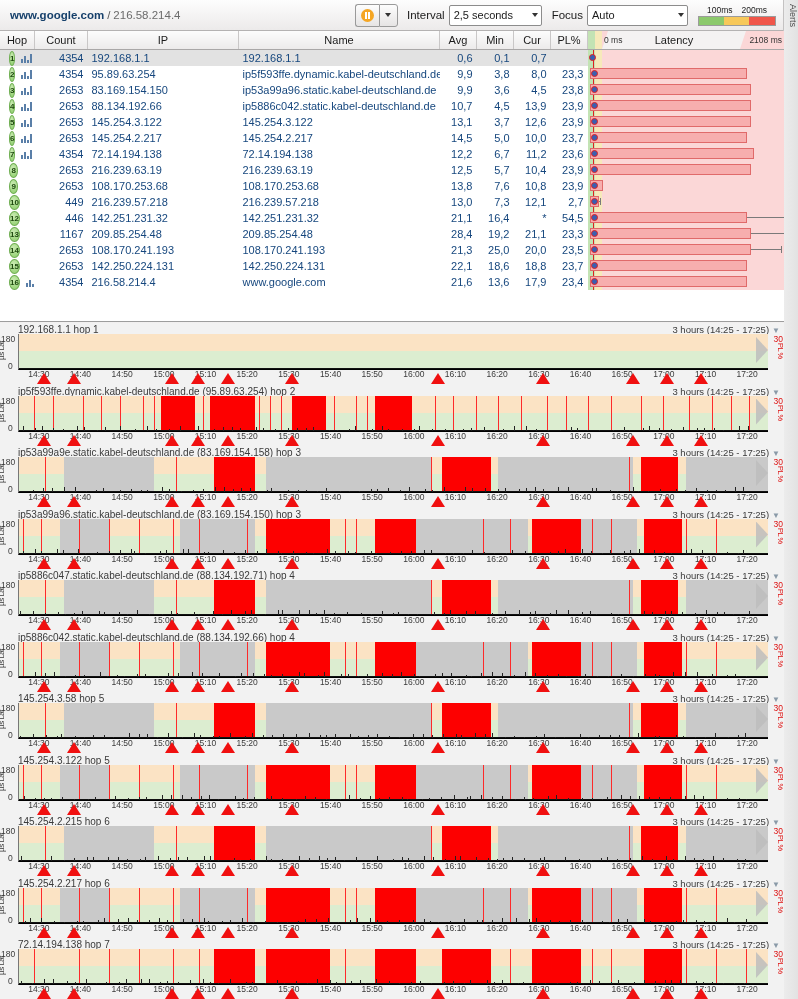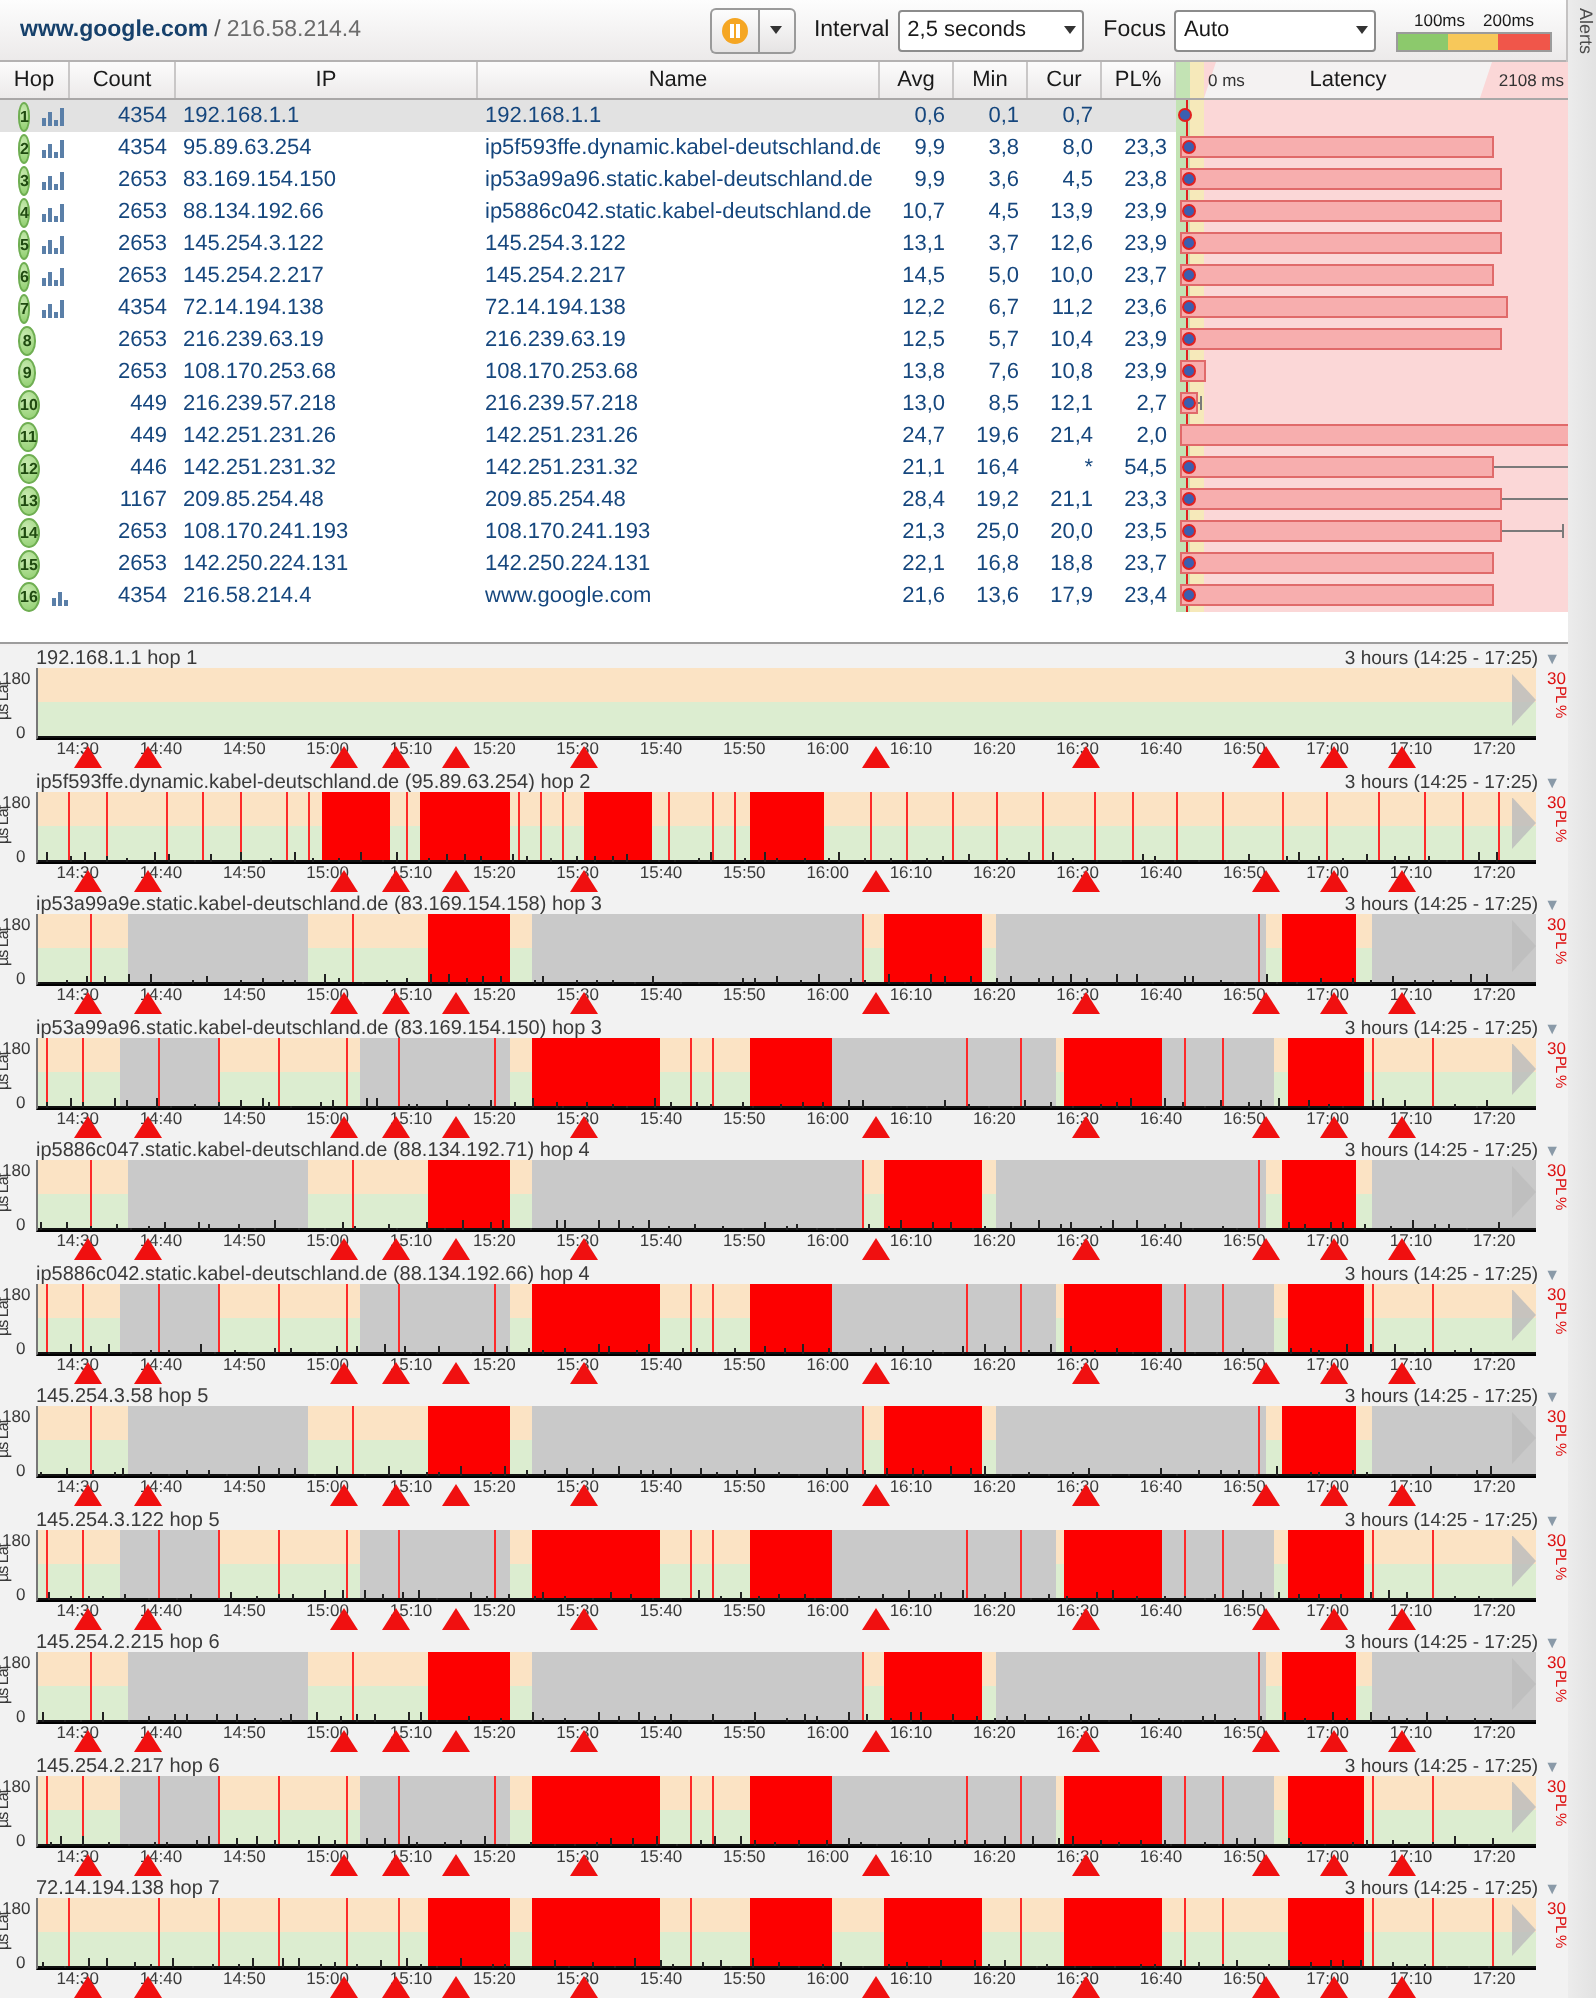--- a/index.html
+++ b/index.html
@@ -527,54 +527,31 @@
             <td class="c-hop">
               <div class="hopcell">
                 <span class="hopbadge">10</span>
                 <span class="sparkico"></span>
               </div>
             </td>
             <td class="c-cnt num">449</td>
             <td class="c-ip ip">216.239.57.218</td>
             <td class="c-name name">216.239.57.218</td>
             <td class="c-num num">13,0</td>
-            <td class="c-num num">8,5</td>
+            <td class="c-num num">7,3</td>
             <td class="c-num num">12,1</td>
             <td class="c-num num">2,7</td>
             <td class="c-lat latcol">
               <div class="latband">
                 <div class="gr"></div>
                 <div class="yl"></div>
                 <div class="redline"></div>
                 <div class="whisk" style="left:8px;width:5px;"></div>
                 <div class="bar" style="left:2px;width:9px;"></div>
                 <div class="dot" style="left:3px;"></div>
-              </div>
-            </td>
-          </tr>
-          <tr>
-            <td class="c-hop">
-              <div class="hopcell">
-                <span class="hopbadge">11</span>
-                <span class="sparkico"></span>
-              </div>
-            </td>
-            <td class="c-cnt num">449</td>
-            <td class="c-ip ip">142.251.231.26</td>
-            <td class="c-name name">142.251.231.26</td>
-            <td class="c-num num">24,7</td>
-            <td class="c-num num">19,6</td>
-            <td class="c-num num">21,4</td>
-            <td class="c-num num">2,0</td>
-            <td class="c-lat latcol">
-              <div class="latband">
-                <div class="gr"></div>
-                <div class="yl"></div>
-                <div class="redline"></div>
-                <div class="bar" style="left:2px;width:204px;"></div>
               </div>
             </td>
           </tr>
           <tr>
             <td class="c-hop">
               <div class="hopcell">
                 <span class="hopbadge">12</span>
                 <span class="sparkico"></span>
               </div>
             </td>
@@ -650,21 +627,21 @@
             <td class="c-hop">
               <div class="hopcell">
                 <span class="hopbadge">15</span>
                 <span class="sparkico"></span>
               </div>
             </td>
             <td class="c-cnt num">2653</td>
             <td class="c-ip ip">142.250.224.131</td>
             <td class="c-name name">142.250.224.131</td>
             <td class="c-num num">22,1</td>
-            <td class="c-num num">16,8</td>
+            <td class="c-num num">18,6</td>
             <td class="c-num num">18,8</td>
             <td class="c-num num">23,7</td>
             <td class="c-lat latcol">
               <div class="latband">
                 <div class="gr"></div>
                 <div class="yl"></div>
                 <div class="redline"></div>
                 <div class="whisk" style="left:8px;width:27px;"></div>
                 <div class="bar" style="left:2px;width:157px;"></div>
                 <div class="dot" style="left:3px;"></div>

